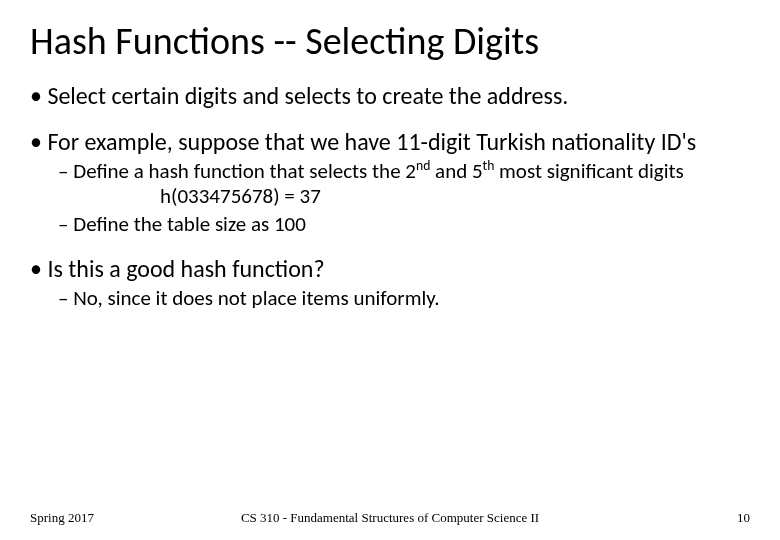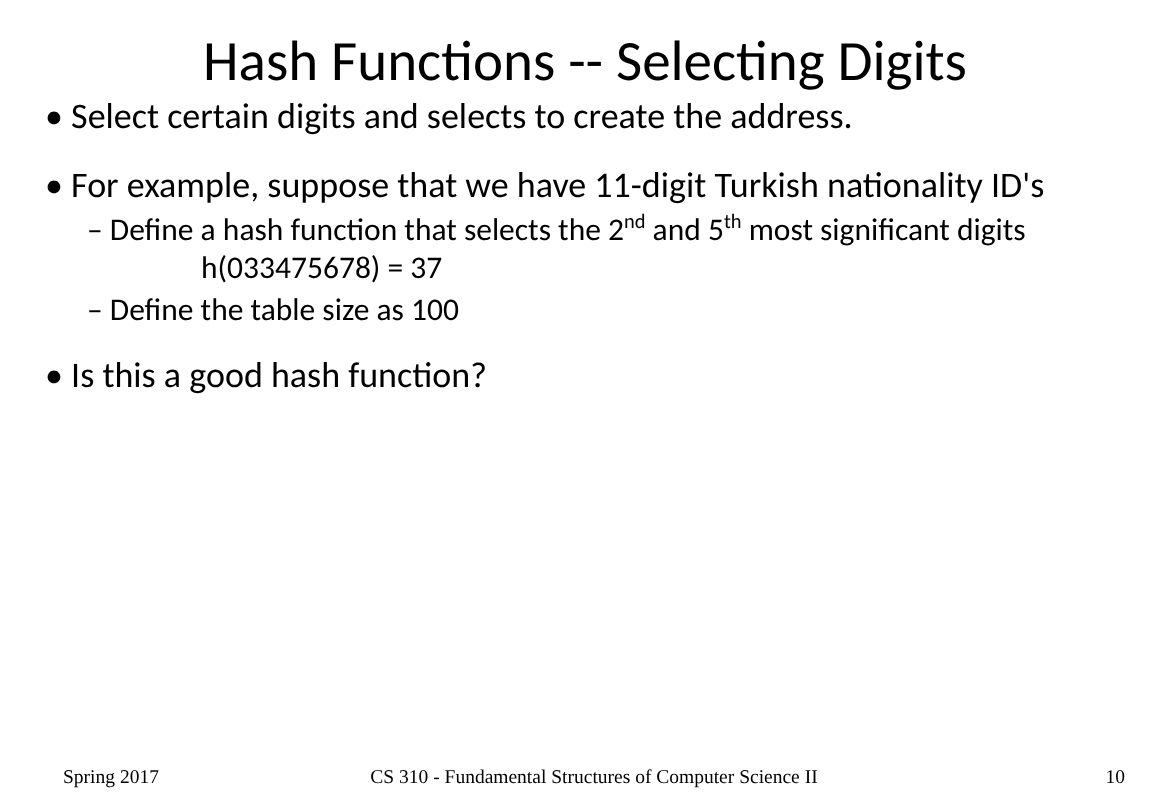--- a/index.html
+++ b/index.html
@@ -1,28 +1,28 @@
 <!DOCTYPE html>
 <html><head>
 <meta charset="utf-8">
 <style>
   * { margin: 0; padding: 0; box-sizing: border-box; }
   html, body { width: 780px; height: 540px; background: #fff; font-family: Calibri, Arial, sans-serif; color: #000; }
   .slide { width: 780px; height: 540px; padding: 18px 30px 12px 30px; position: relative; }
-  .title { font-size: 38px; text-align: center; font-weight: 400; }
+  .title { font-size: 38px; margin-bottom: 18px; font-weight: 400; }
   ul.top { list-style: none; }
   ul.top > li { font-size: 24px; margin-bottom: 18px; line-height: 1.15; }
   ul.top > li::before { content: "• "; }
   ul.sub { list-style: none; margin-top: 4px; margin-left: 28px; }
   ul.sub > li { font-size: 21px; margin-bottom: 2px; line-height: 1.2; }
   ul.sub > li::before { content: "– "; }
-  .hash-lines { margin-left: 76px; font-size: 21px; line-height: 1.2; }
+  .hash-lines { margin-left: 102px; font-size: 21px; line-height: 1.2; }
   .bold { font-weight: 400; }
   sup { font-size: 0.65em; vertical-align: super; line-height: 0; }
-  .footer { position: absolute; bottom: 14px; left: 42px; right: 30px; display: flex; justify-content: space-between; font-family: "Times New Roman", serif; font-size: 13px; }
+  .footer { position: absolute; bottom: 14px; left: 30px; right: 30px; display: flex; justify-content: space-between; font-family: "Times New Roman", serif; font-size: 13px; }
   .footer .center { position: absolute; left: 0; right: 0; text-align: center; }
   .footer .right { margin-left: auto; }
 </style>
 </head>
 <body>
 
 <div class="slide">
   <h1 class="title">Hash Functions -- Selecting Digits</h1>
 
   <ul class="top">
@@ -38,20 +38,23 @@
           <div class="hash-lines">
             <span>h(0</span><span class="bold">3</span><span>34</span><span class="bold">7</span><span>5678) = </span><span class="bold">37</span>
           </div>
         </li>
         <li>Define the table size as 100</li>
       </ul>
     </li>
 
     <li>
       <span>Is this a good hash function?</span>
+      <ul class="sub">
+        <li>No, since it does not place items uniformly.</li>
+      </ul>
     </li>
   </ul>
 
   <div class="footer">
     <span>Spring 2017</span>
     <span class="center">CS 310 - Fundamental Structures of Computer Science II</span>
     <span class="right">10</span>
   </div>
 </div>
 

